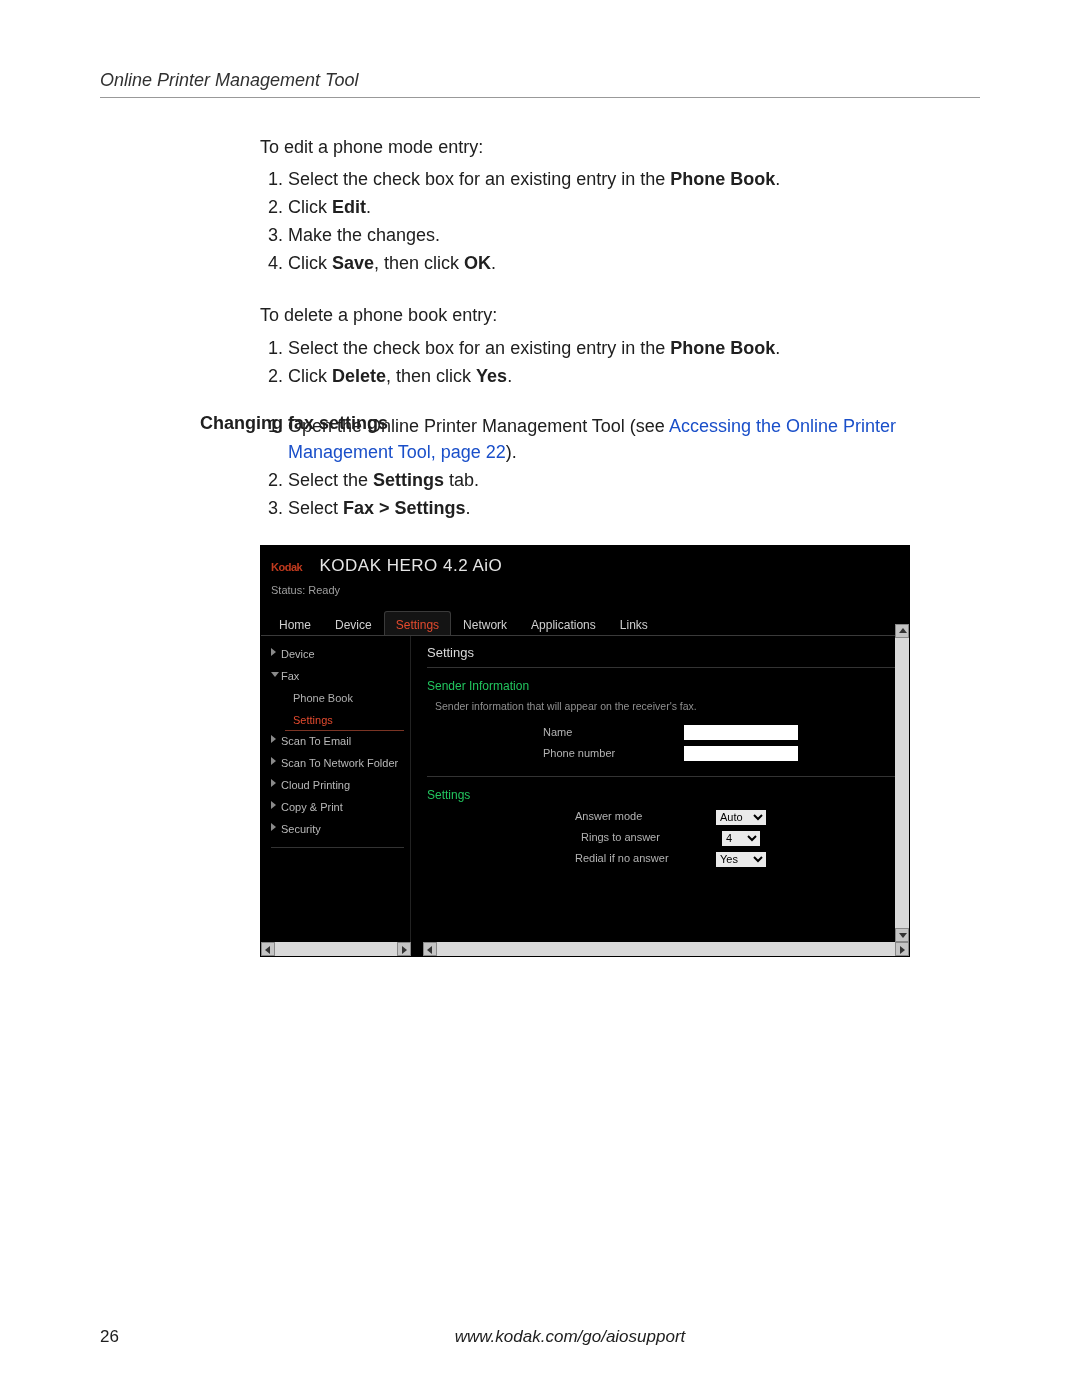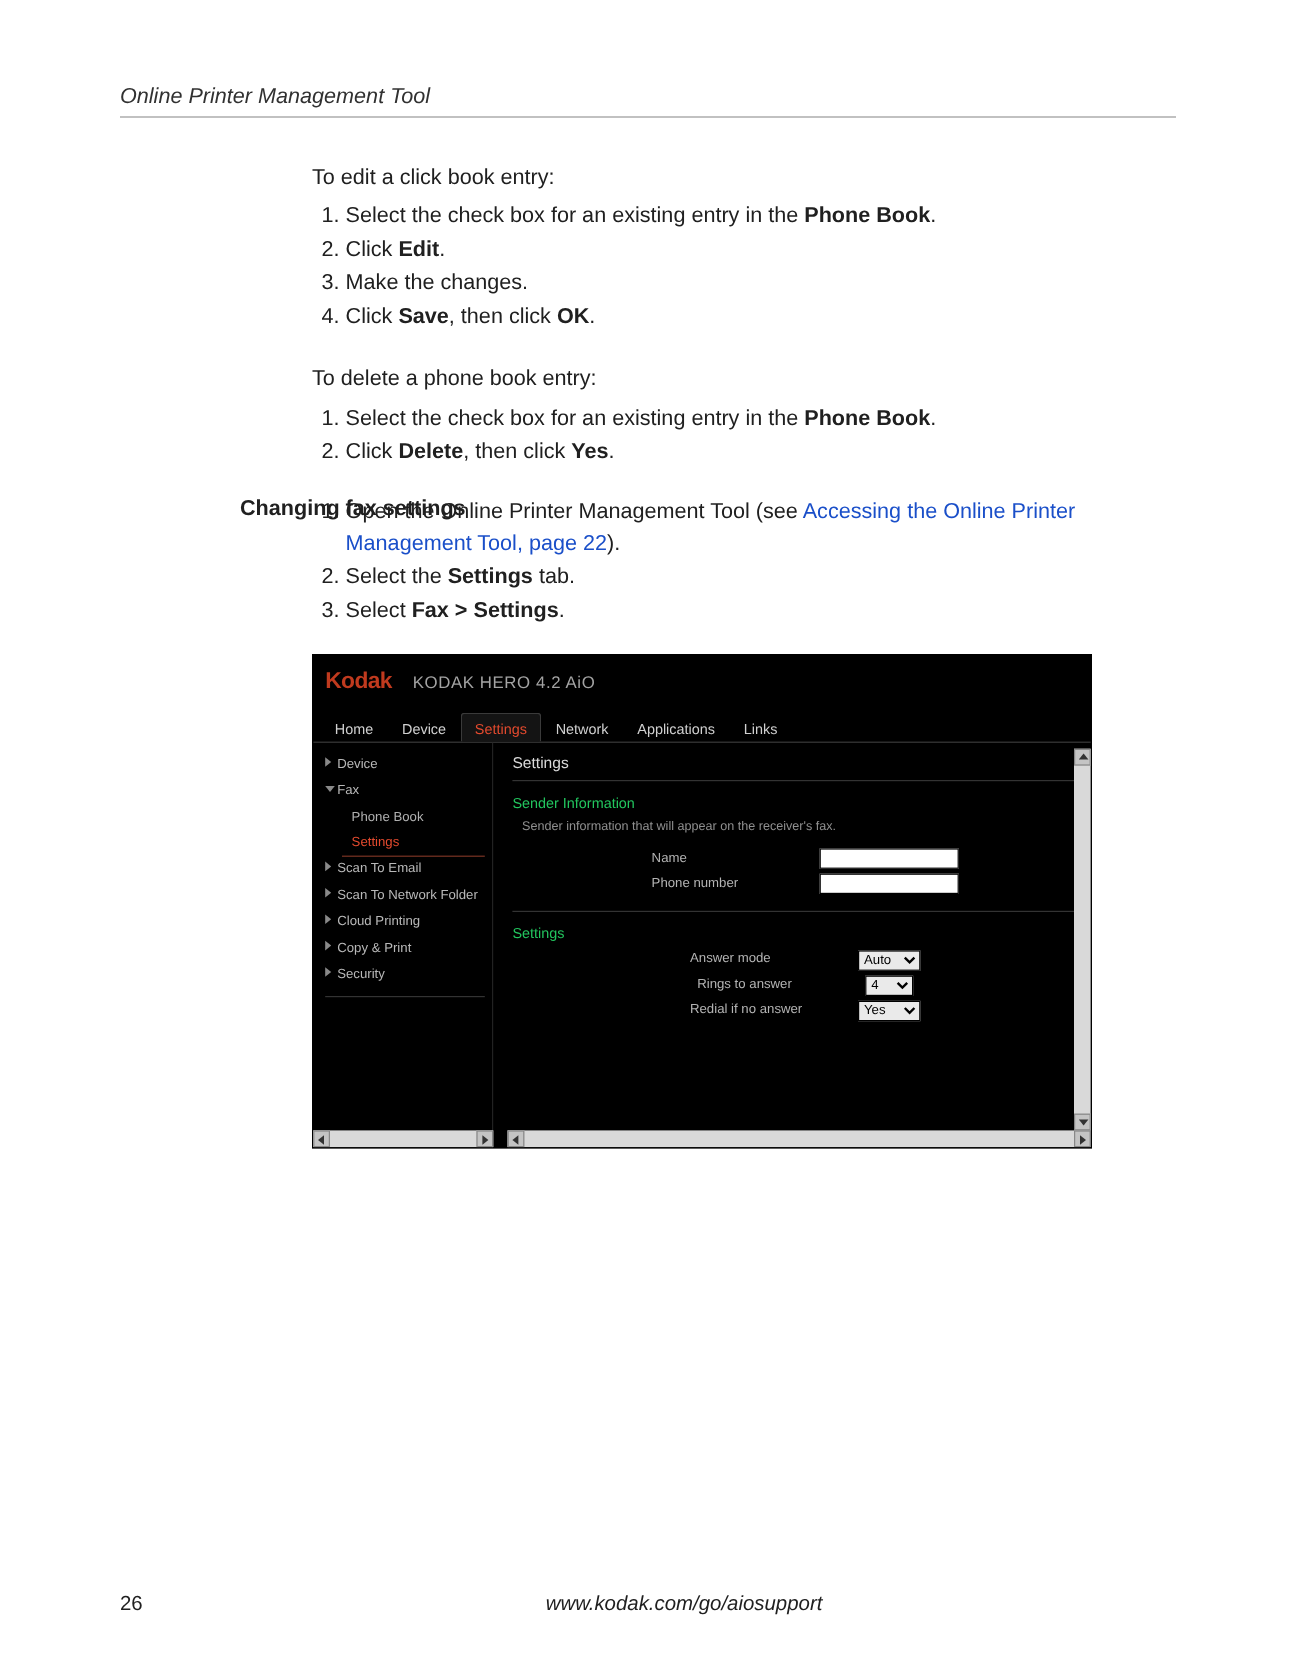--- a/index.html
+++ b/index.html
@@ -52,22 +52,22 @@
     background: #000;
     color: #c9c9c9;
     font-family: Arial, sans-serif;
     font-size: 12px;
     position: relative;
     height: 410px;
     border: 1px solid #000;
     overflow: hidden;
   }
   .app-top { padding: 8px 10px 2px 10px; }
-  .kodak-logo { color: #c03a1e; font-weight: 700; font-size: 19px; letter-spacing: -0.5px; display: inline-block; }
-  .kodak-model { color: #a3a3a3; font-size: 14px; margin-left: 14px; letter-spacing: 0.5px; }
+  .kodak-logo { color: #c03a1e; font-weight: 700; font-size: 11px; letter-spacing: -0.5px; display: inline-block; }
+  .kodak-model { color: #e5e5e5; font-size: 17px; margin-left: 14px; letter-spacing: 0.5px; }
   .status-line { color: #9f9f9f; font-size: 11px; margin-top: 4px; }
 
   .tabbar {
     margin-top: 10px;
     padding-left: 6px;
     border-bottom: 1px solid #3a3a3a;
     height: 24px;
     display: flex;
   }
   .tab {
@@ -220,21 +220,21 @@
   .page-url { flex: 1; text-align: center; font-style: italic; }
 </style>
 </head>
 <body>
 
 <div class="page">
 
   <div class="header-title">Online Printer Management Tool</div>
 
   <div class="body-col">
-    <p>To edit a click book entry:</p>
+    <p>To edit a phone mode entry:</p>
     <ol class="steps">
       <li>
         <span>Select the check box for an existing entry in the </span><span class="bold">Phone Book</span><span>.</span>
       </li>
       <li>
         <span>Click </span><span class="bold">Edit</span><span>.</span>
       </li>
       <li>Make the changes.</li>
       <li>
         <span>Click </span><span class="bold">Save</span><span>, then click </span><span class="bold">OK</span><span>.</span>
@@ -264,20 +264,21 @@
         </li>
         <li>
           <span>Select </span><span class="bold">Fax &gt; Settings</span><span>.</span>
         </li>
       </ol>
 
       <div class="app">
         <div class="app-top">
           <span class="kodak-logo">Kodak</span>
           <span class="kodak-model">KODAK HERO 4.2 AiO</span>
+          <div class="status-line">Status: Ready</div>
         </div>
 
         <div class="tabbar">
           <div class="tab">Home</div>
           <div class="tab">Device</div>
           <div class="tab active">Settings</div>
           <div class="tab">Network</div>
           <div class="tab">Applications</div>
           <div class="tab">Links</div>
         </div>

